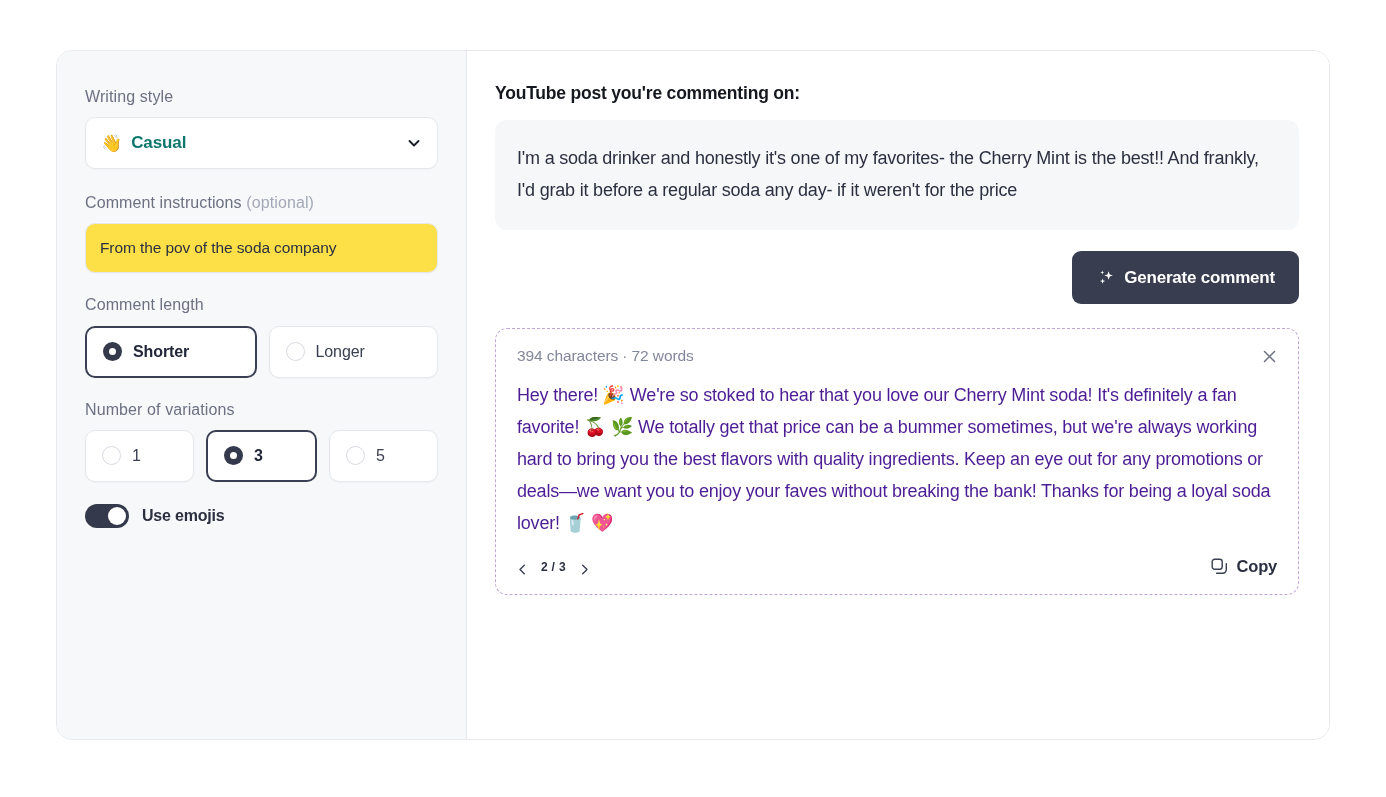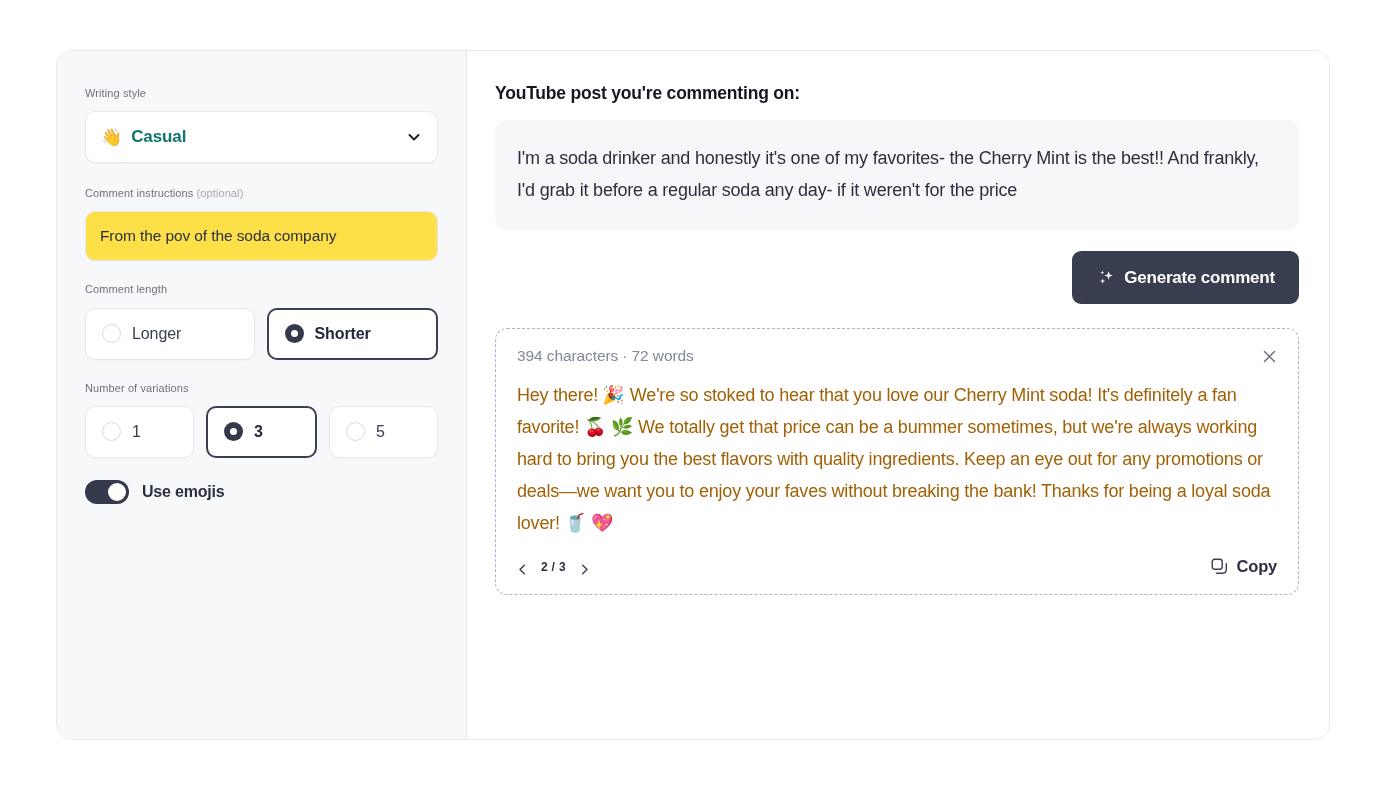--- a/index.html
+++ b/index.html
@@ -33,21 +33,21 @@
   .settings-panel {
     width: 410px;
     flex: 0 0 410px;
     background: #f7f8fa;
     border-right: 1px solid #e7e9ee;
     box-sizing: border-box;
     padding: 36px 28px 0 28px;
   }
 
   .field-label {
-    font-size: 11px;
+    font-size: 16px;
     color: #6c7182;
     letter-spacing: .1px;
     margin: 0 0 11px 0;
     line-height: 1.2;
   }
   .field-label .muted {
     color: #a3a8b7;
   }
 
   .select-box {
@@ -259,21 +259,21 @@
   .close-x {
     width: 15px;
     height: 15px;
     flex: 0 0 15px;
     cursor: pointer;
   }
 
   .result-text {
     font-size: 18px;
     line-height: 1.78;
-    color: #a16207;
+    color: #4c1d95;
     letter-spacing: -.2px;
     margin: 0 0 18px 0;
   }
 
   .result-foot {
     display: flex;
     align-items: center;
     justify-content: space-between;
   }
   .pager {
@@ -337,27 +337,27 @@
 
     <div class="text-input">
       <span class="value">From the pov of the soda company</span>
     </div>
 
     <div class="field-label">
       <span>Comment length</span>
     </div>
 
     <div class="option-row">
+      <div class="option-card selected">
+        <span class="radio on"></span>
+        <span class="option-label">Shorter</span>
+      </div>
       <div class="option-card">
         <span class="radio"></span>
         <span class="option-label">Longer</span>
-      </div>
-      <div class="option-card selected">
-        <span class="radio on"></span>
-        <span class="option-label">Shorter</span>
       </div>
     </div>
 
     <div class="field-label">
       <span>Number of variations</span>
     </div>
 
     <div class="option-row variations">
       <div class="option-card">
         <span class="radio"></span>

